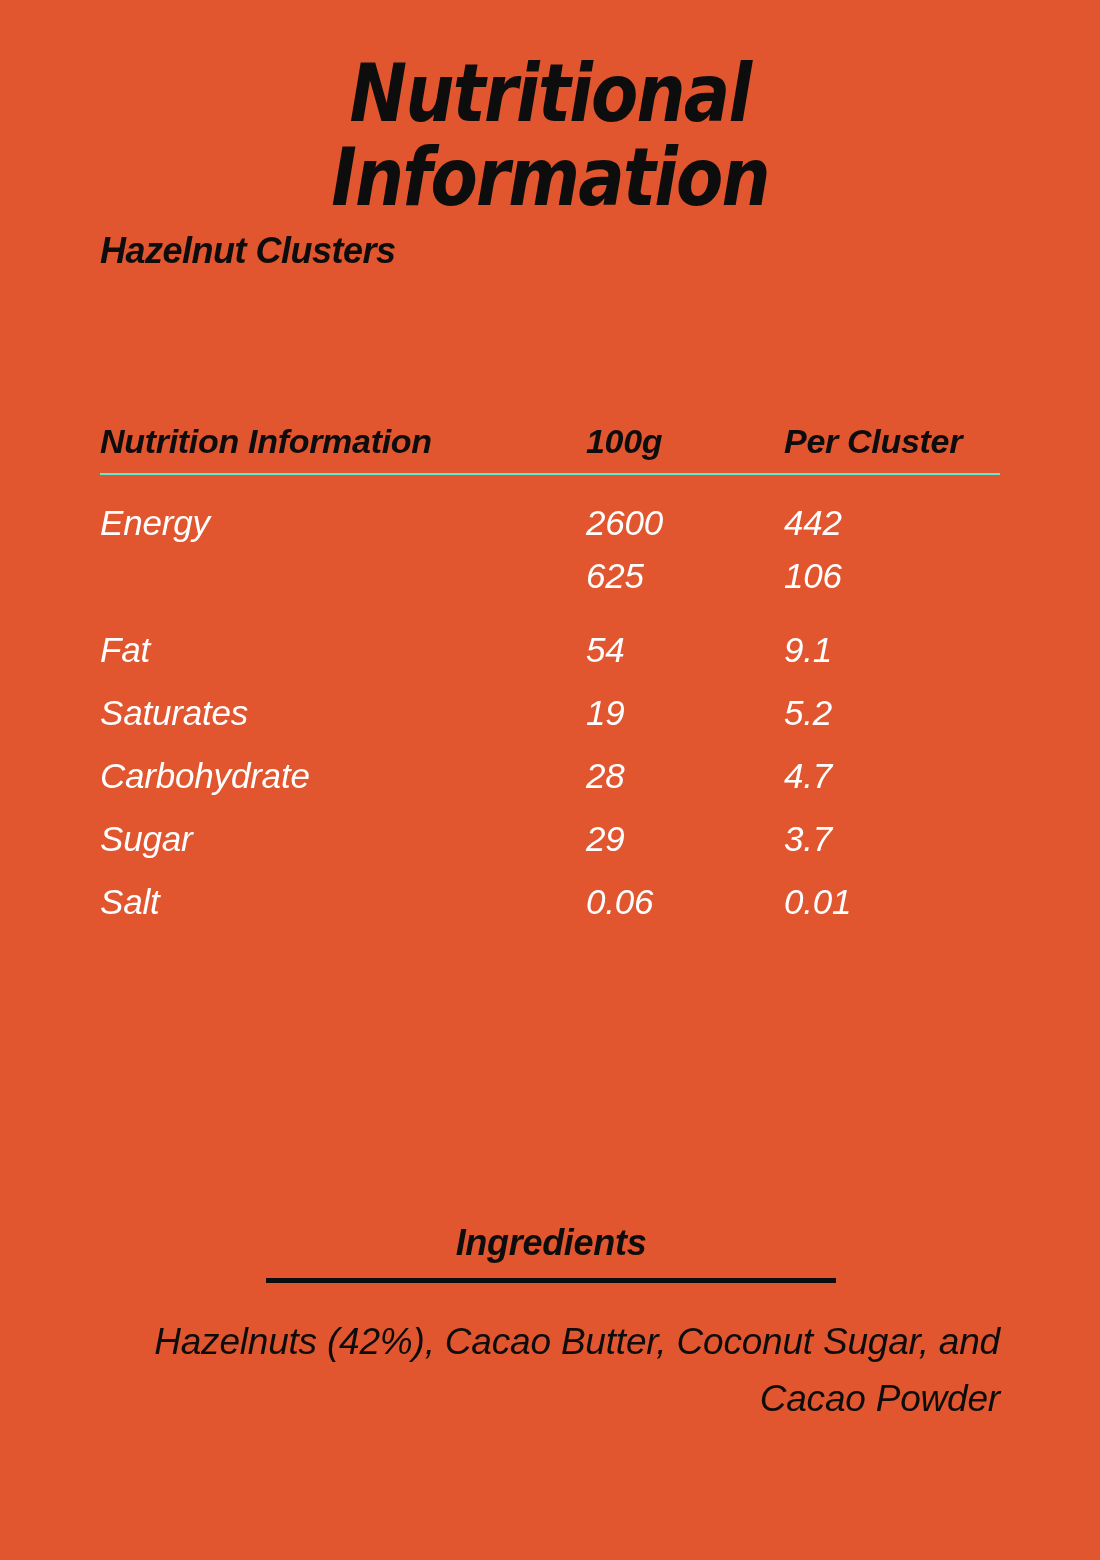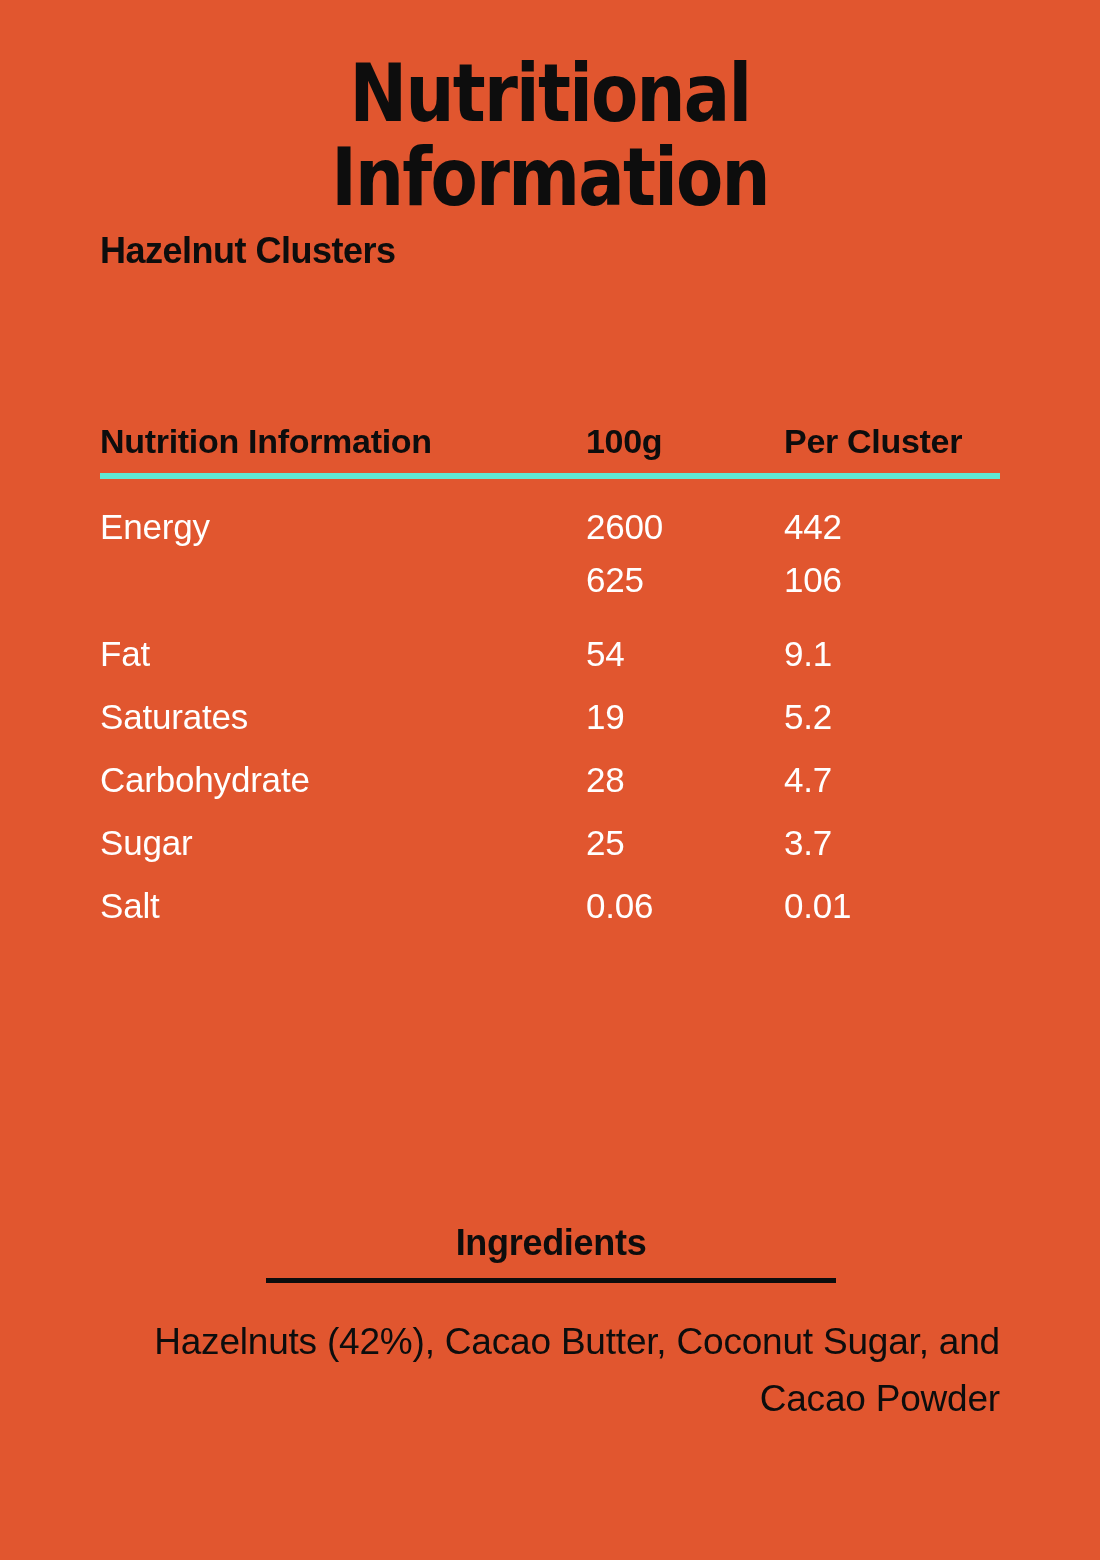--- a/index.html
+++ b/index.html
@@ -13,20 +13,21 @@
     font-family: "Liberation Sans", sans-serif;
     color: #0d0d0d;
     overflow: hidden;
   }
   .page {
     position: relative;
     width: 1100px;
     height: 1168px;
     box-sizing: border-box;
     padding: 0 100px;
+    font-style: italic;
   }
   
   .title {
     margin: 0;
     padding-top: 52px;
     text-align: center;
     font-family: "DejaVu Sans", sans-serif;
     font-weight: 700;
     font-size: 80px;
     letter-spacing: -2px;
@@ -56,21 +57,21 @@
   }
   table.nutrition th {
     text-align: left;
     font-weight: 700;
     font-size: 34px;
     letter-spacing: -0.3px;
     padding: 0 0 12px 0;
     color: #0d0d0d;
   }
   table.nutrition thead tr {
-    border-bottom: 6px solid #5eead4;
+    border-bottom: 2px solid #5eead4;
   }
   th.col-name { width: 54%; padding-left: 8px; }
   th.col-100 { width: 22%; text-align: left; padding-left: 12px; }
   th.col-per { width: 24%; text-align: left; padding-left: 10px; }
 
   table.nutrition td {
     font-size: 35px;
     font-weight: 400;
     color: #ffffff;
     padding: 12px 0 11px 0;
@@ -150,21 +151,21 @@
           <td class="v100">19</td>
           <td class="vper">5.2</td>
         </tr>
         <tr>
           <td class="name">Carbohydrate</td>
           <td class="v100">28</td>
           <td class="vper">4.7</td>
         </tr>
         <tr>
           <td class="name">Sugar</td>
-          <td class="v100">25</td>
+          <td class="v100">29</td>
           <td class="vper">3.7</td>
         </tr>
         <tr>
           <td class="name">Salt</td>
           <td class="v100">0.06</td>
           <td class="vper">0.01</td>
         </tr>
       </tbody>
     </table>
   </div>

